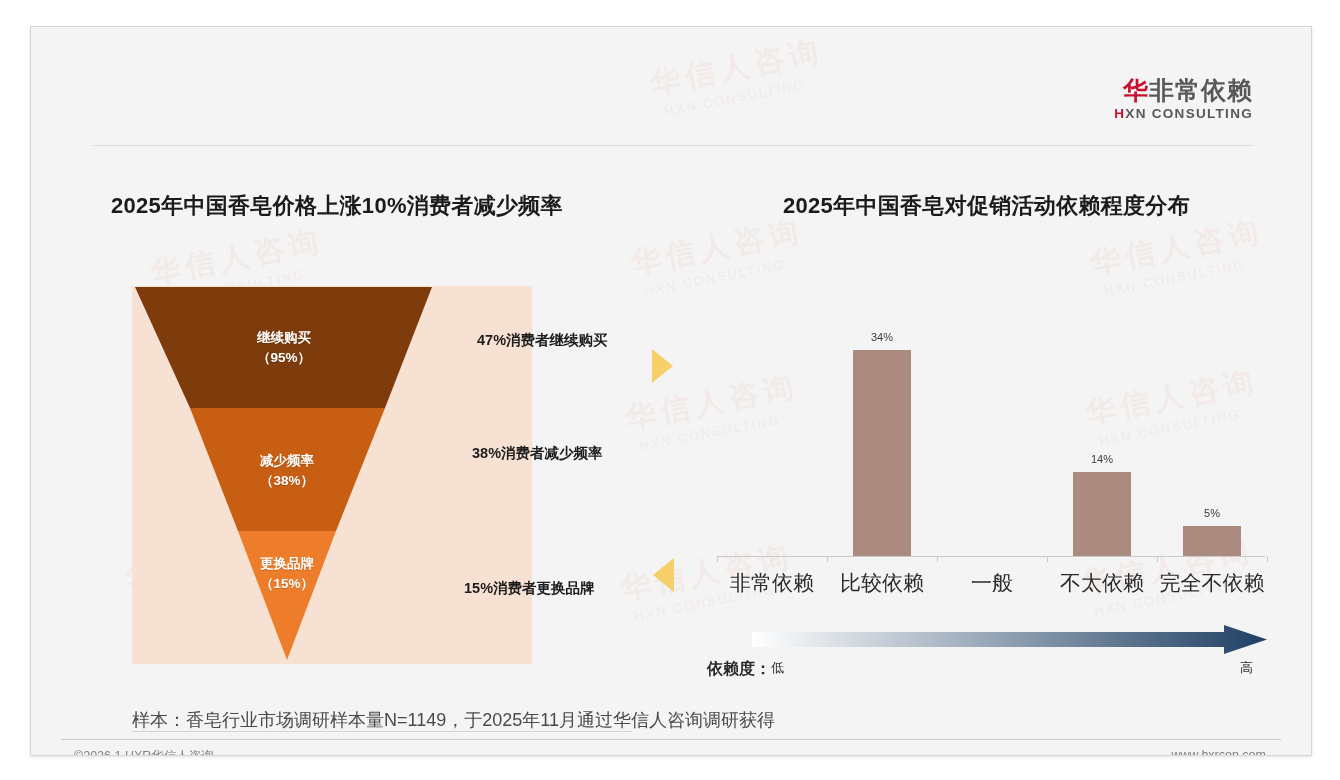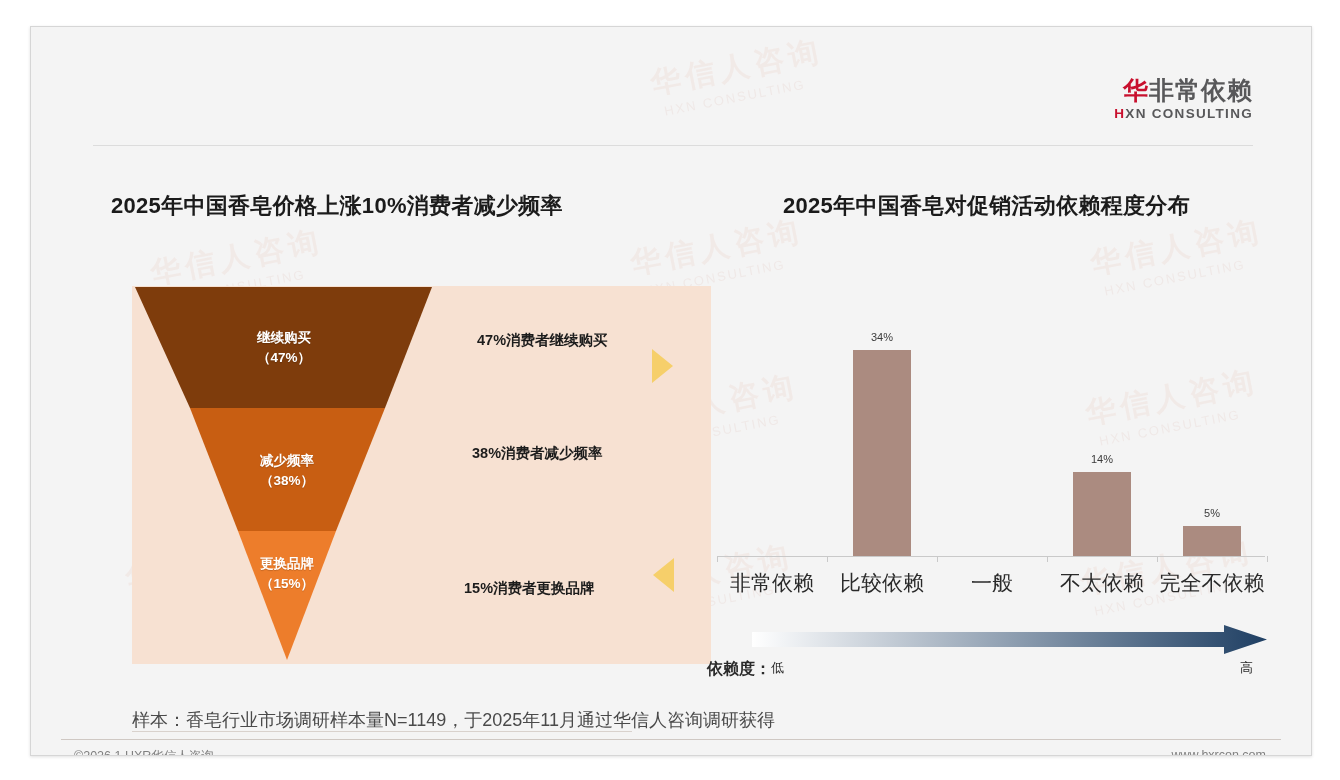--- a/index.html
+++ b/index.html
@@ -107,21 +107,21 @@
     z-index: 3;
   }
   #sec-title-left  { left: 80px; top: 164px; }
   #sec-title-right { left: 752px; top: 164px; }
 
   
   #funnel-panel {
     position: absolute;
     left: 101px;
     top: 259px;
-    width: 579px;
+    width: 400px;
     height: 378px;
     background: #f7e1d2;
     z-index: 2;
   }
   #funnel-svg { position: absolute; left: 0; top: 0; }
   .fn-label {
     position: absolute;
     color: #ffffff;
     font-weight: bold;
     font-size: 13.5px;
@@ -342,21 +342,21 @@
 
   <div id="funnel-panel" style="background: rgb(247, 225, 210);">
     <svg id="funnel-svg" width="500" height="378" viewBox="0 0 500 378">
       <polygon id="fn-seg-0" points="3,1 300,1 253,122 58,122" fill="#7e3c0c"></polygon>
       <polygon id="fn-seg-1" points="58,122 253,122 204,245 106,245" fill="#c85e12"></polygon>
       <polygon id="fn-seg-2" points="106,245 204,245 155,374" fill="#ed7d2b"></polygon>
     </svg>
 
     <div class="fn-label" style="left:52px; top:42px;">
       <div>继续购买</div>
-      <div>（47%）</div>
+      <div>（95%）</div>
     </div>
     <div class="fn-label" style="left:55px; top:165px;">
       <div>减少频率</div>
       <div>（38%）</div>
     </div>
     <div class="fn-label" style="left:55px; top:268px;">
       <div>更换品牌</div>
       <div>（15%）</div>
     </div>
 

